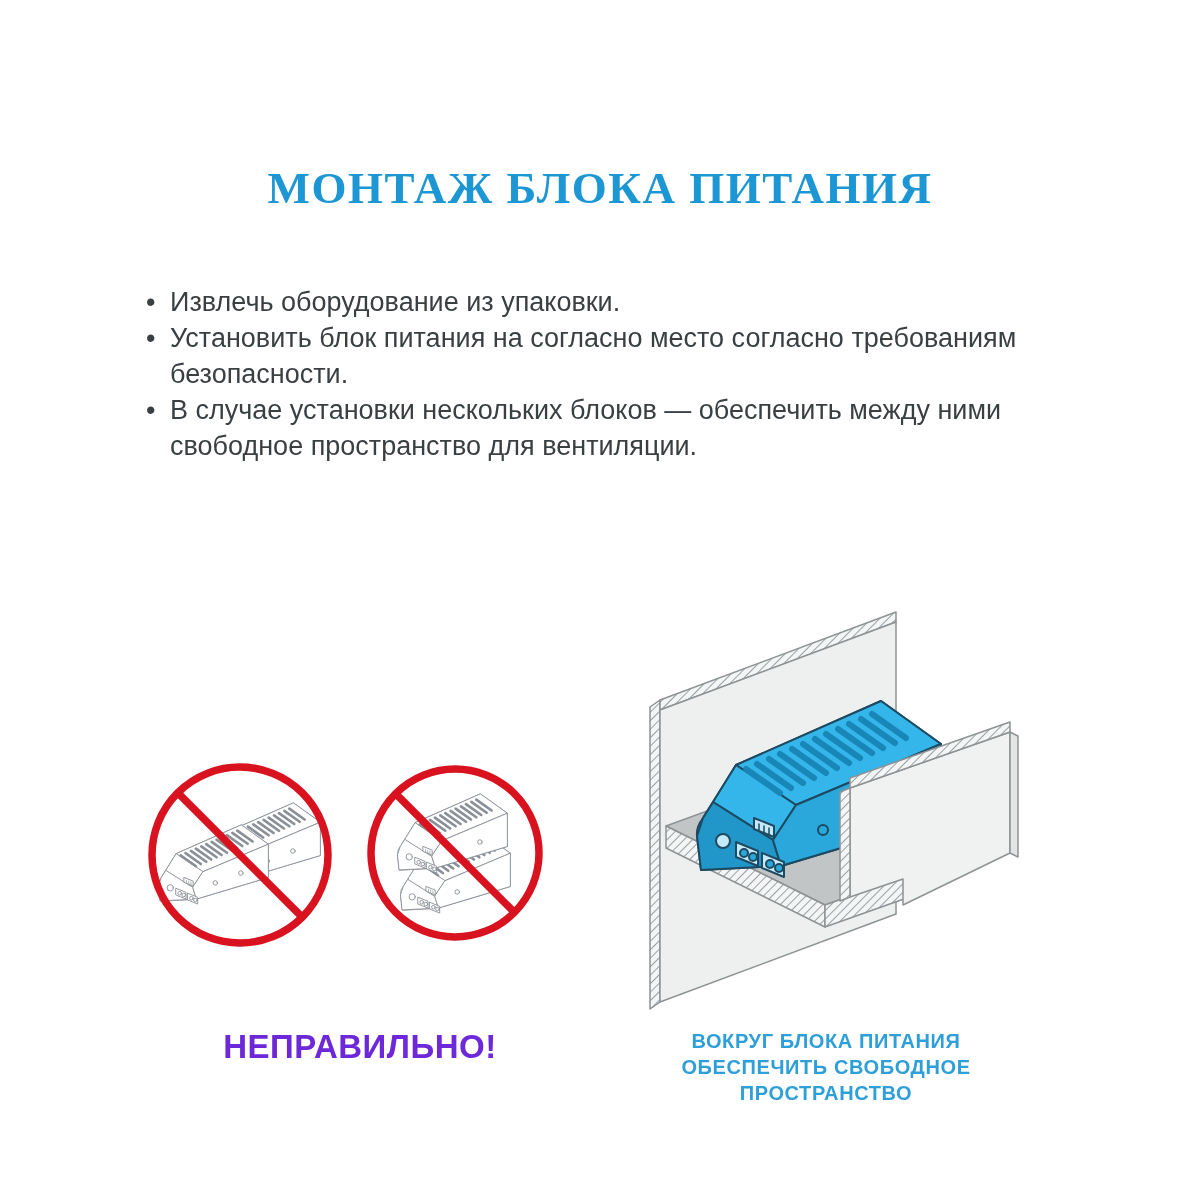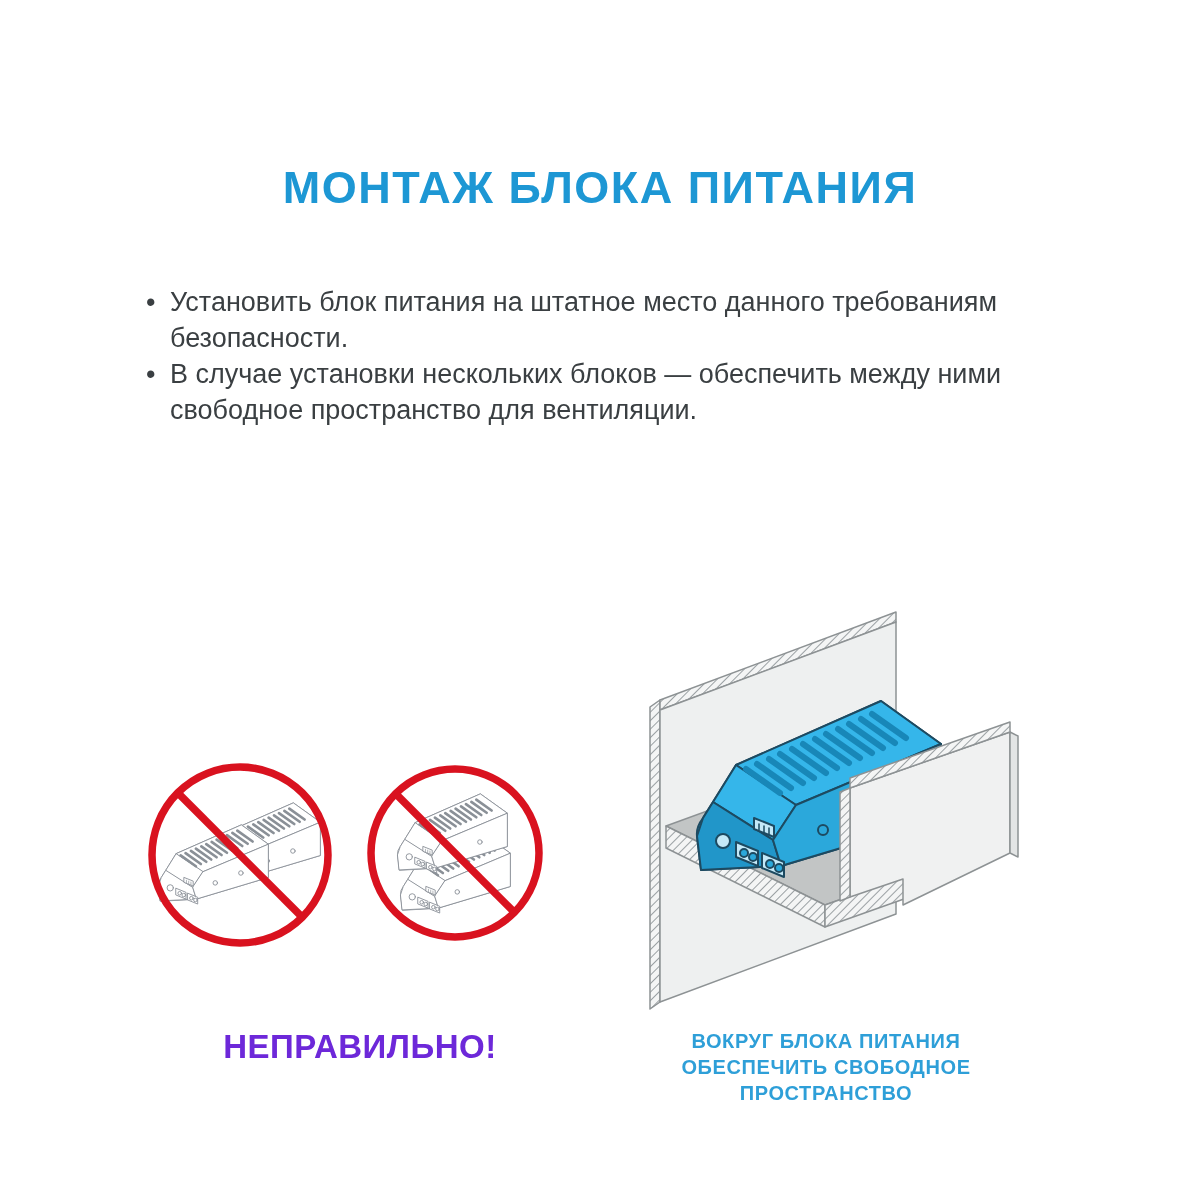--- a/index.html
+++ b/index.html
@@ -4,20 +4,21 @@
 <style>
   html,body{margin:0;padding:0;background:#ffffff;}
   body{width:1200px;height:1200px;position:relative;overflow:hidden;
        font-family:"Liberation Sans",sans-serif;}
   .abs{position:absolute;}
 
   #page-title{
     left:0;top:162px;width:1200px;text-align:center;
     font-size:45px;font-weight:700;letter-spacing:1.5px;
     color:#1d97d4;
+    font-family:Liberation Serif, serif;
   }
 
   #instruction-list{
     left:146px;top:284px;width:898px;
     list-style:none;margin:0;padding:0;
     font-size:27px;line-height:36px;color:#3a3f42;
   }
   #instruction-list li{position:relative;padding-left:24px;}
   #instruction-list li::before{
     content:"\2022";position:absolute;left:0;top:0;color:#3a3f42;
@@ -33,21 +34,22 @@
     font-size:20px;font-weight:700;letter-spacing:.6px;line-height:26px;
     color:#2e9fd8;
   }
 </style>
 </head>
 <body>
 
 <div id="page-title" class="abs">МОНТАЖ БЛОКА ПИТАНИЯ</div>
 
 <ul id="instruction-list" class="abs">
-  <li>Установить блок питания на штатное место данного требованиям безопасности.</li>
+  <li>Извлечь оборудование из упаковки.</li>
+  <li>Установить блок питания на согласно место согласно требованиям безопасности.</li>
   <li>В случае установки нескольких блоков — обеспечить между ними свободное пространство для вентиляции.</li>
 </ul>
 
 <svg class="abs" style="left:130px;top:745px;" width="460" height="225" viewBox="0 0 460 225">
   <defs>
 
     <g id="psuShape" stroke="var(--stroke)" stroke-width="2" stroke-linejoin="round" stroke-linecap="round">
       <path d="M83,262 L79,228 Q78,219 85,210 L95,194 L118,157 L263,93 L323,136 L323,210 L163,258 Z" fill="var(--c-side)"></path>
       <polygon points="118,157 263,93 323,136 178,197" fill="var(--c-top)"></polygon>
       <polygon points="95,194 118,157 178,197 155,232" fill="var(--c-top)"></polygon>

